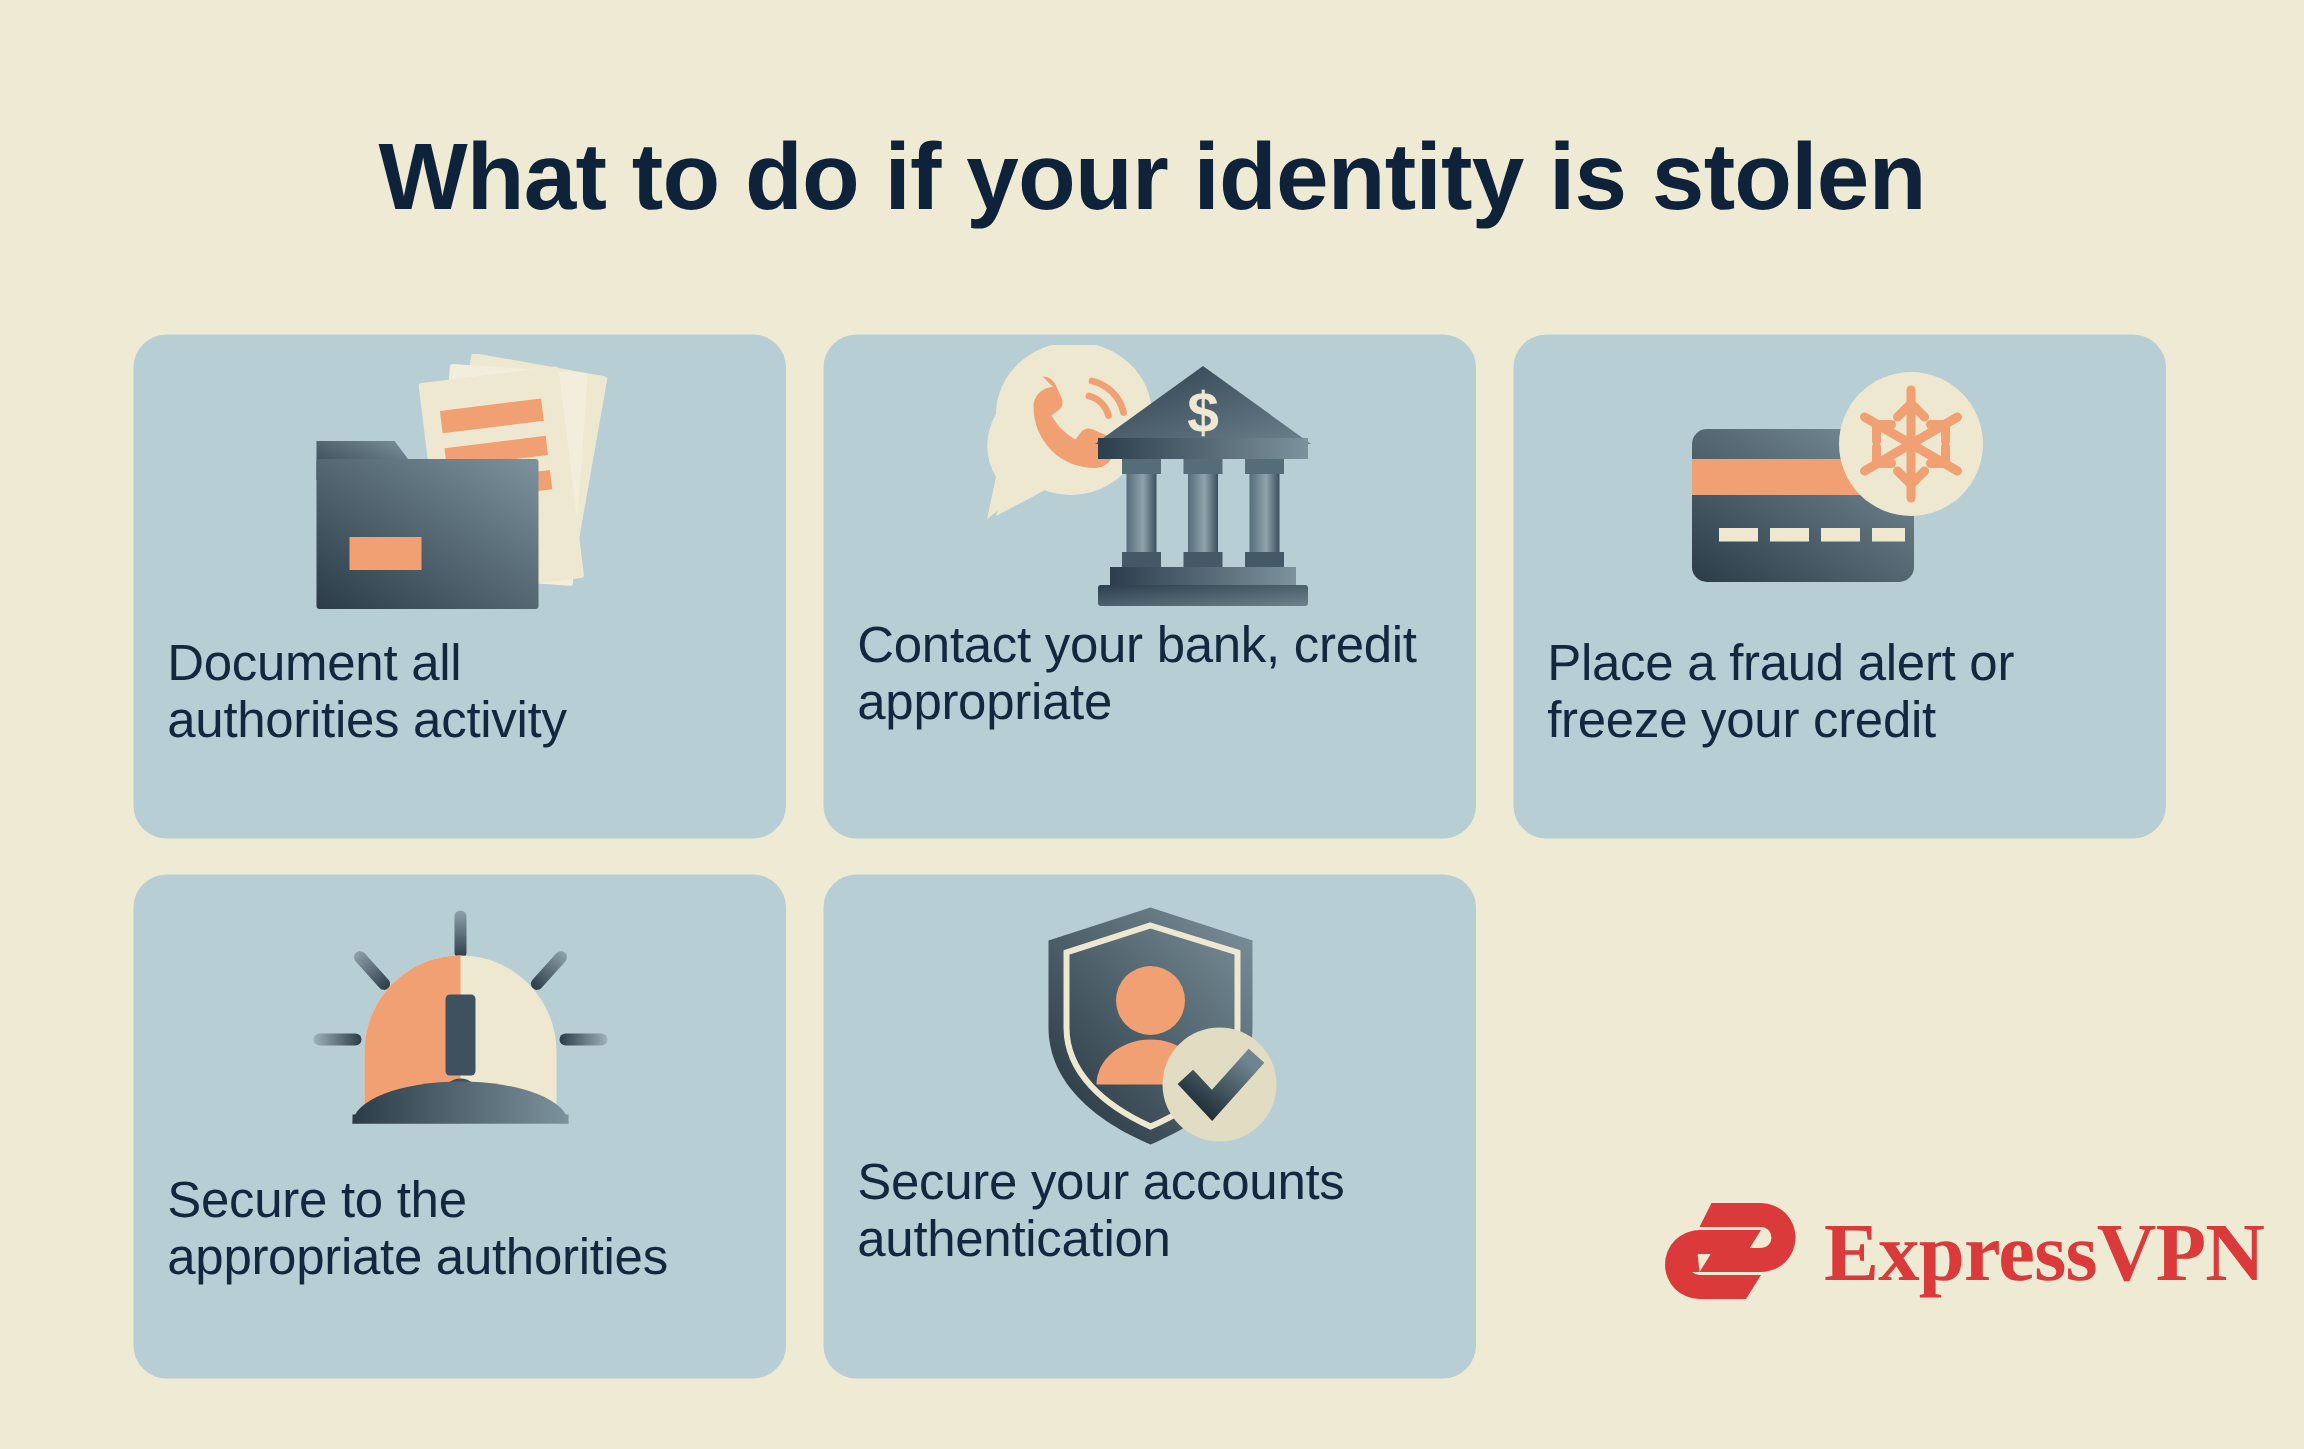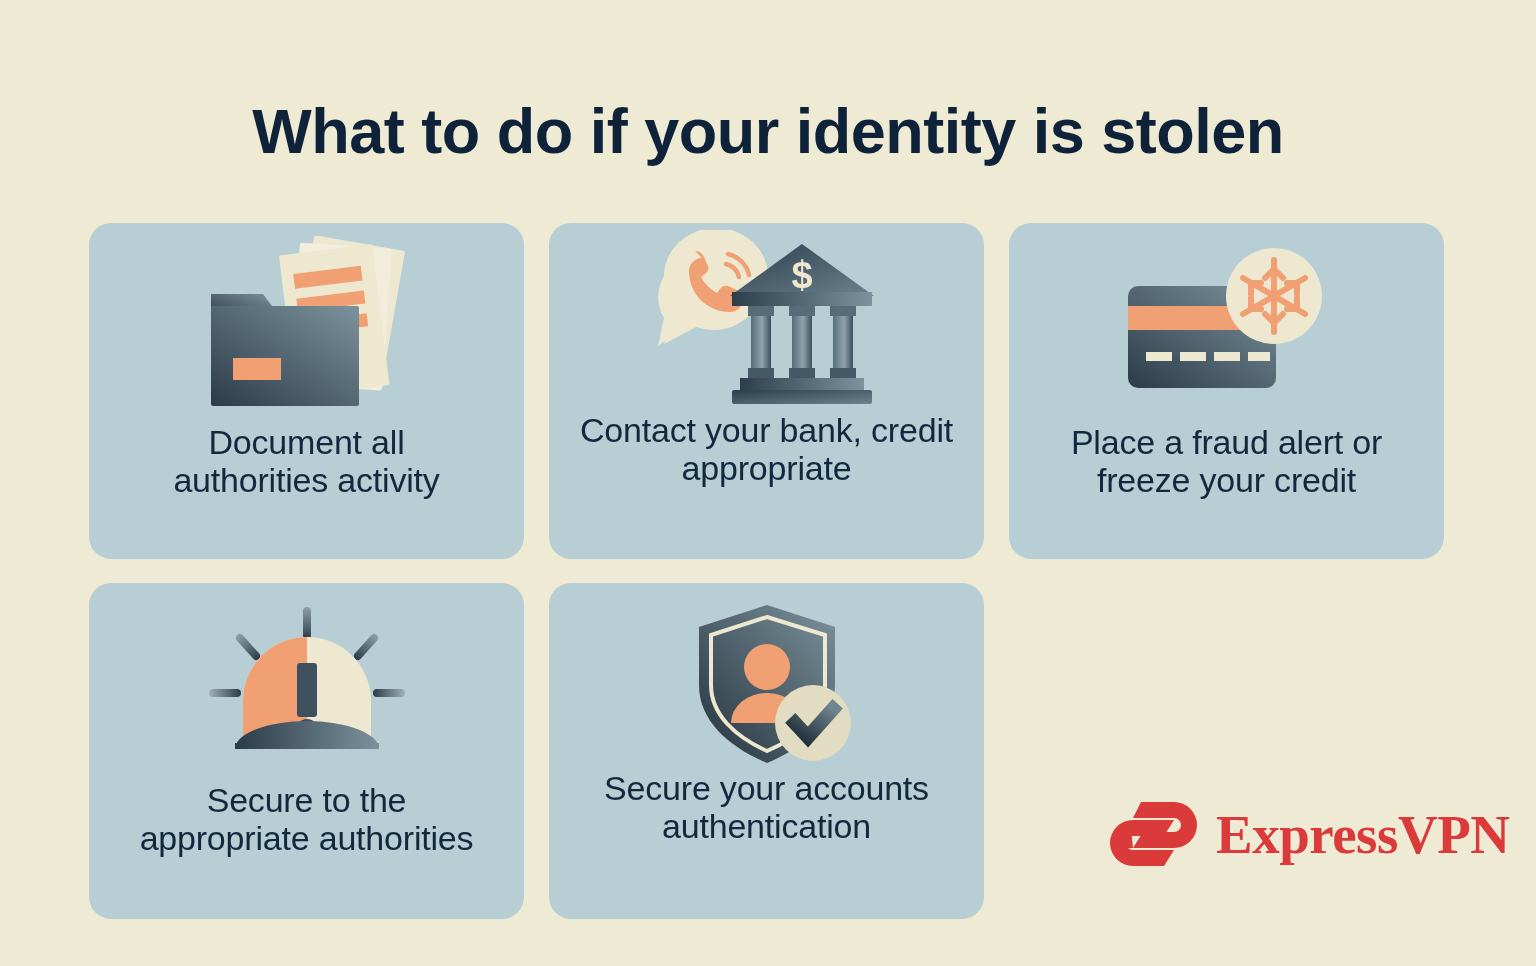--- a/index.html
+++ b/index.html
@@ -25,21 +25,20 @@
     top: 82px;
     left: 0;
     width: 1536px;
     text-align: center;
     font-size: 63px;
     line-height: 72px;
     font-weight: 700;
     letter-spacing: -0.5px;
     color: #0E2239;
     font-family: "Liberation Sans", sans-serif;
-    margin-top: 13px;
   }
 
   .grid {
     position: absolute;
     left: 89px;
     top: 223px;
     width: 1358px;
   }
 
   .row {
@@ -68,21 +67,21 @@
     align-items: center;
     justify-content: center;
     padding-top: 6px;
     box-sizing: border-box;
   }
 
   .card-label {
     font-size: 34px;
     line-height: 38px;
     color: #12283F;
-    text-align: center;
+    text-align: left;
     width: 390px;
     font-weight: 400;
     letter-spacing: -0.2px;
   }
   .card-label .ln { display: block; }
 
   
   .card[data-card="1"] .card-icon { height: 200px; }
   .card[data-card="2"] .card-icon { height: 188px; }
   .card[data-card="3"] .card-icon { height: 200px; }

